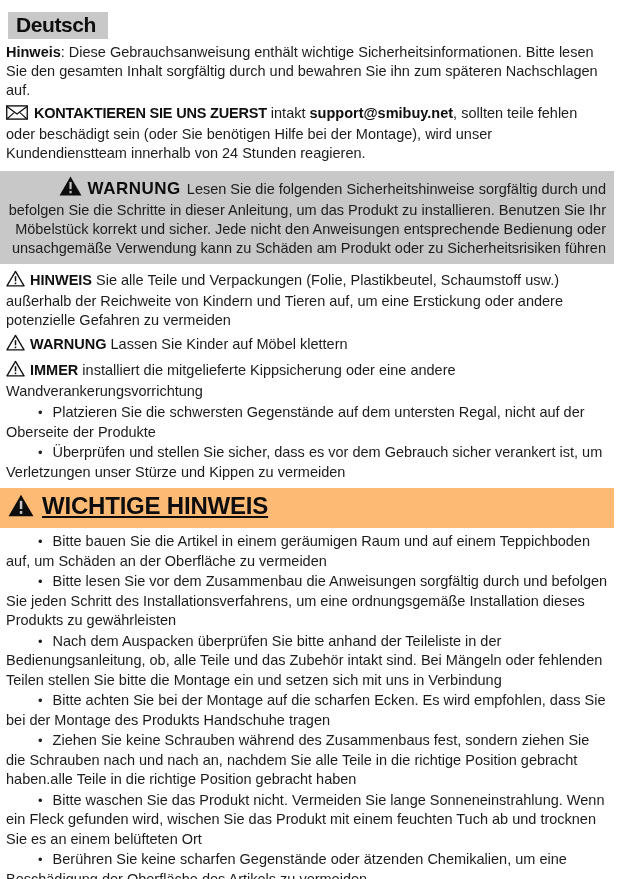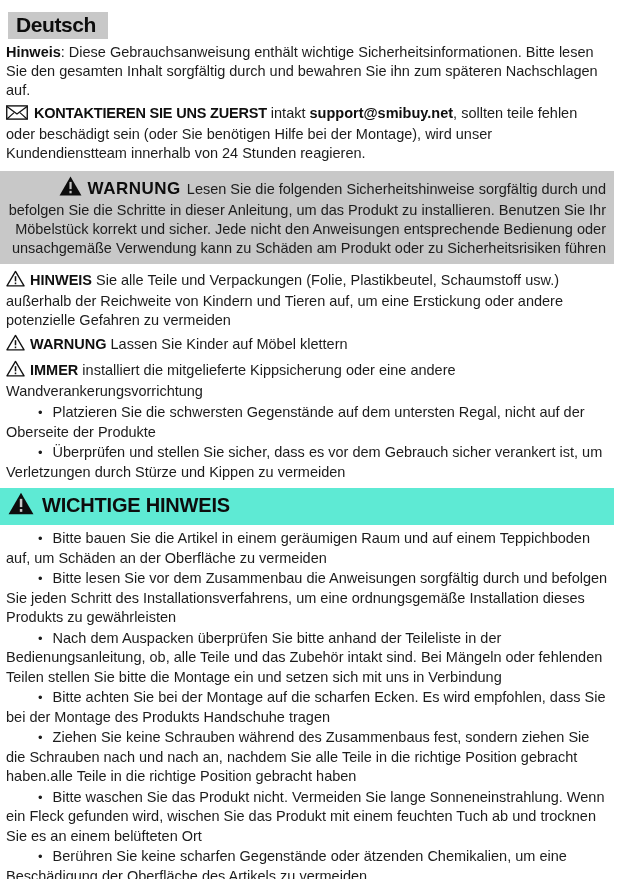--- a/index.html
+++ b/index.html
@@ -59,27 +59,28 @@
     font-size: 14.5px;
     line-height: 19.5px;
     text-indent: 16px;
   }
   .bullet-glyph {
     display: inline-block;
     padding-right: 10px;
     font-size: 13px;
   }
   .section-header {
-    background: #5eead4;
+    background: #fdba74;
     margin: 6px 0 4px 0;
     padding: 4px 8px 5px 8px;
     font-weight: bold;
-    font-size: 20px;
+    font-size: 24px;
     letter-spacing: -0.2px;
     color: #0d0d0d;
+    text-decoration: underline;
   }
   .section-header .icon { vertical-align: -3px; margin-right: 8px; }
 </style>
 </head>
 <body>
 
 <div class="page">
 
   <div class="lang-header">Deutsch</div>
 
@@ -109,21 +110,21 @@
           <rect x="11.05" y="15.6" width="1.9" height="2.1" fill="#111"></rect>
         </svg></span><b>WARNUNG</b><span> Lassen Sie Kinder auf Möbel klettern</span></p>
 
   <p class="para"><span class="icon icon-tri-outline"><svg width="19" height="17" viewBox="0 0 24 21">
           <path d="M12 1.6 L22.8 19.8 H1.2 Z" fill="none" stroke="#111" stroke-width="1.7" stroke-linejoin="round"></path>
           <rect x="11.05" y="7.6" width="1.9" height="6.4" fill="#111"></rect>
           <rect x="11.05" y="15.6" width="1.9" height="2.1" fill="#111"></rect>
         </svg></span><b>IMMER</b><span> installiert die mitgelieferte Kippsicherung oder eine andere Wandverankerungsvorrichtung</span></p>
 
   <p class="bullet-para"><span class="bullet-glyph">•</span><span>Platzieren Sie die schwersten Gegenstände auf dem untersten Regal, nicht auf der Oberseite der Produkte</span></p>
-  <p class="bullet-para"><span class="bullet-glyph">•</span><span>Überprüfen und stellen Sie sicher, dass es vor dem Gebrauch sicher verankert ist, um Verletzungen durch Stürze und Kippen zu vermeiden</span></p>
+  <p class="bullet-para"><span class="bullet-glyph">•</span><span>Überprüfen und stellen Sie sicher, dass es vor dem Gebrauch sicher verankert ist, um Verletzungen unser Stürze und Kippen zu vermeiden</span></p>
 
   <div class="section-header"><span class="icon"><svg width="26" height="23" viewBox="0 0 24 21">
           <path d="M12 0.5 L23.5 20.5 H0.5 Z" fill="#0d0d0d"></path>
           <rect x="10.9" y="6.2" width="2.3" height="7.6" fill="#c8c8c8"></rect>
           <rect x="10.9" y="15.6" width="2.3" height="2.6" fill="#c8c8c8"></rect>
         </svg></span><span>WICHTIGE HINWEIS</span></div>
 
   <p class="bullet-para"><span class="bullet-glyph">•</span><span>Bitte bauen Sie die Artikel in einem geräumigen Raum und auf einem Teppichboden auf, um Schäden an der Oberfläche zu vermeiden</span></p>
   <p class="bullet-para"><span class="bullet-glyph">•</span><span>Bitte lesen Sie vor dem Zusammenbau die Anweisungen sorgfältig durch und befolgen Sie jeden Schritt des Installationsverfahrens, um eine ordnungsgemäße Installation dieses Produkts zu gewährleisten</span></p>
   <p class="bullet-para"><span class="bullet-glyph">•</span><span>Nach dem Auspacken überprüfen Sie bitte anhand der Teileliste in der Bedienungsanleitung, ob, alle Teile und das Zubehör intakt sind. Bei Mängeln oder fehlenden Teilen stellen Sie bitte die Montage ein und setzen sich mit uns in Verbindung</span></p>

